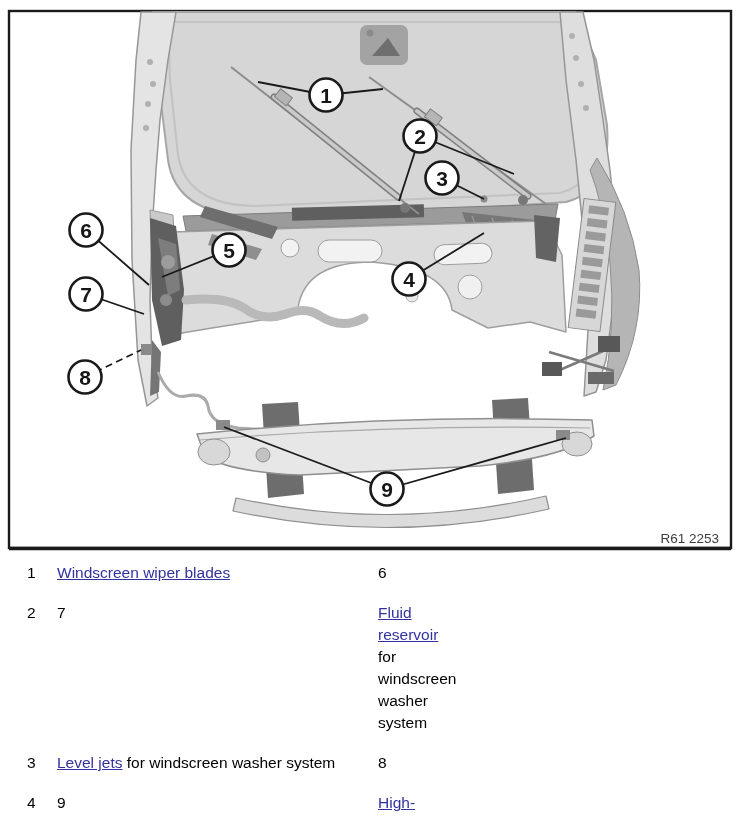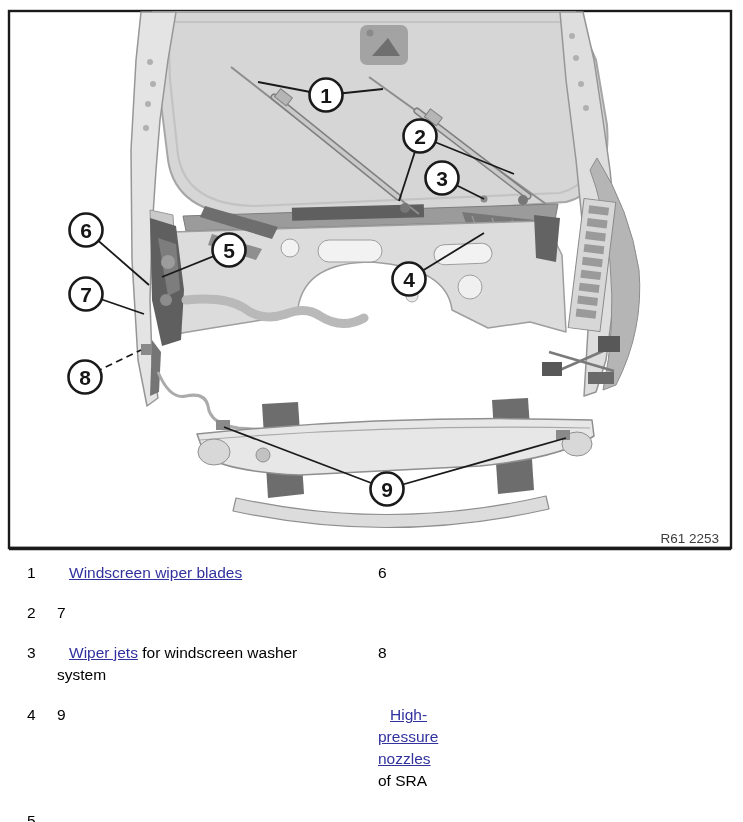--- a/index.html
+++ b/index.html
@@ -5,21 +5,21 @@
   html,body{margin:0;padding:0;background:#ffffff;}
   body{width:743px;height:822px;overflow:hidden;font-family:"Liberation Sans",sans-serif;}
   .figure{position:relative;width:743px;height:554px;}
   .figure svg{display:block;}
   .callout-num{font-family:"Liberation Sans",sans-serif;font-weight:bold;font-size:21px;fill:#161616;}
   .ref-label{font-family:"Liberation Sans",sans-serif;font-size:13.5px;fill:#3c3c3c;}
   .legend{margin:8px 0 0 27px;font-size:15.5px;line-height:22px;color:#000;}
   .lrow{display:grid;grid-template-columns:30px 321px 52px 340px;margin-bottom:18px;align-items:start;}
   .num{color:#000;}
   .cell{display:block;max-width:288px;}
-  .lnk{color:#32329f;text-decoration:underline;cursor:pointer;margin-left:12px;}
+  .lnk{color:#32329f;text-decoration:underline;cursor:pointer;}
   .rest{color:#000;}
 </style>
 </head>
 <body>
 
 <div class="figure">
 <svg width="743" height="554" viewBox="0 0 743 554" xmlns="http://www.w3.org/2000/svg">
 
   <rect x="9" y="11" width="722" height="537" fill="#ffffff" stroke="#1a1a1a" stroke-width="2.4"></rect>
   <line x1="9" y1="548.5" x2="731" y2="548.5" stroke="#1a1a1a" stroke-width="3.5"></line>
@@ -184,24 +184,25 @@
 
 <div class="legend">
   <div class="lrow">
     <span class="num">1</span>
     <span class="cell"><a class="lnk" href="#">Windscreen wiper blades</a><span class="rest"></span></span>
     <span class="num">6</span>
   </div>
   <div class="lrow">
     <span class="num">2</span>
     <span class="num">7</span>
+    <span class="cell"><a class="lnk" href="#">Fluid reservoir</a><span class="rest"> for windscreen washer system</span></span>
   </div>
   <div class="lrow">
     <span class="num">3</span>
-    <span class="cell"><a class="lnk" href="#">Wiper jets</a><span class="rest"> for windscreen washer system</span></span>
+    <span class="cell"><a class="lnk" href="#">Level jets</a><span class="rest"> for windscreen washer system</span></span>
     <span class="num">8</span>
   </div>
   <div class="lrow">
     <span class="num">4</span>
     <span class="num">9</span>
     <span class="cell"><a class="lnk" href="#">High-pressure nozzles</a><span class="rest"> of SRA</span></span>
   </div>
   <div class="lrow">
     <span class="num">5</span>
     <span class="num"></span>

